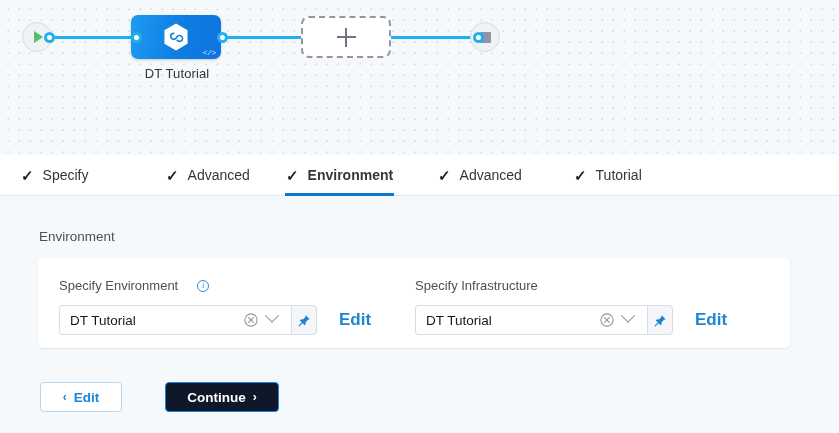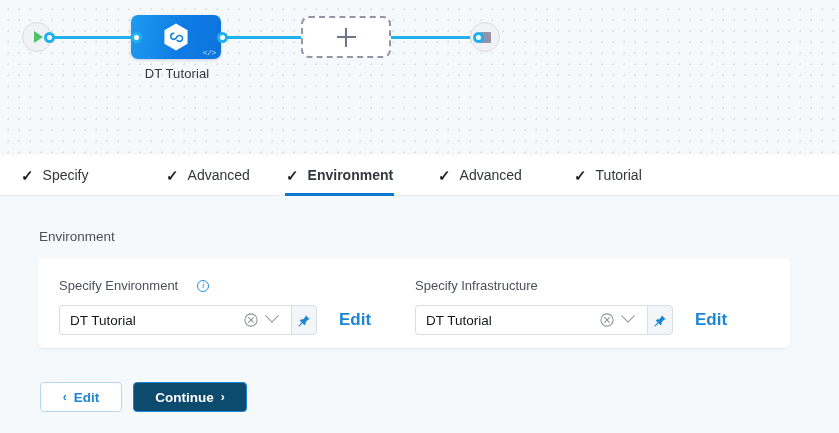--- a/index.html
+++ b/index.html
@@ -348,24 +348,25 @@
     box-sizing: border-box;
     padding: 0 16px;
   }
   .btn-back {
     background: #ffffff;
     border: 1px solid #b6d6f0;
     color: #1b85d6;
     min-width: 82px;
   }
   .btn-continue {
-    background: #0c4a6e;
+    background: #0f172a;
     border: 1px solid #1b85d6;
     color: #ffffff;
     min-width: 114px;
+    margin-left: 32px;
   }
   .chev { font-size: 12px; line-height: 1; }
 </style>
 </head>
 <body>
 
 <div id="app">
 
   <div class="canvas">
 

